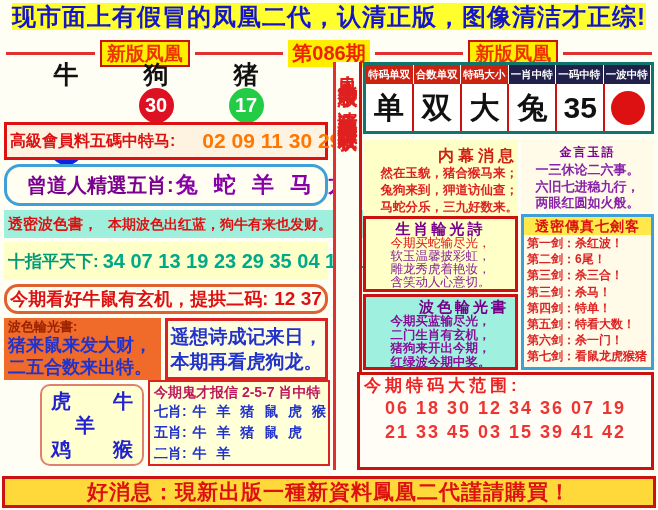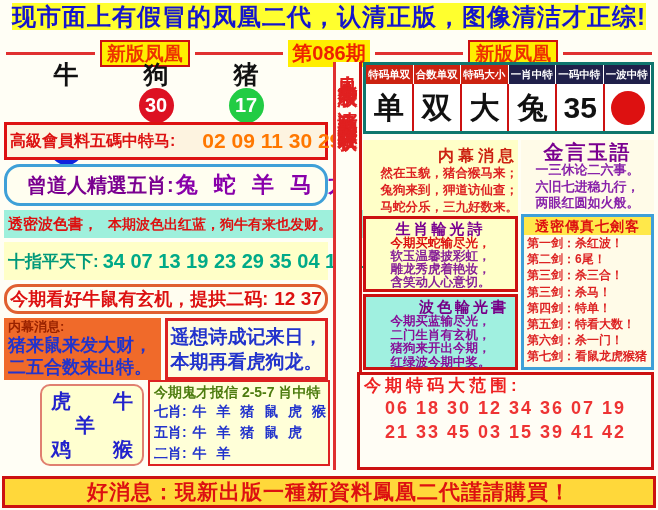--- a/index.html
+++ b/index.html
@@ -66,21 +66,21 @@
   .poem-line { color:#2233cc; font-weight:bold; font-size:19px; line-height:25px; white-space:nowrap; }
 
   .zgrid { position:absolute; top:384px; left:40px; width:104px; height:82px; border:2px solid #e08070;
            border-radius:10px; background:#ffffd0; box-sizing:border-box; padding:3px 9px;
            color:#2222cc; font-weight:bold; font-size:20px; }
   .zg-row { display:flex; justify-content:space-between; line-height:24px; }
   .zg-center { justify-content:center; padding-right:14px; }
 
   .ghost-box { position:absolute; top:380px; left:148px; width:182px; height:86px; border:2px solid #dd2222;
                background:#ffffd8; box-sizing:border-box; padding:1px 4px; overflow:hidden; }
-  .ghost-header { color:#4d7c0f; font-weight:bold; font-size:14px; line-height:18px; white-space:nowrap; }
+  .ghost-header { color:#be185d; font-weight:bold; font-size:14px; line-height:18px; white-space:nowrap; }
   .ghost-row { color:#2233cc; font-weight:bold; font-size:14px; line-height:21px; white-space:nowrap; }
   .ghost-row .val { letter-spacing:3px; margin-left:2px; }
 
   
   .v-strip { position:absolute; top:62px; left:333px; width:29px; height:408px;
              border-left:3px solid #e03030; border-right:3px solid #cc1111; box-sizing:border-box;
              display:flex; align-items:flex-start; justify-content:center; background:#fffef5; }
   .v-text { writing-mode:vertical-rl; color:#e02020; font-weight:bold; font-size:20px;
             letter-spacing:2px; line-height:23px; }
 
@@ -99,31 +99,31 @@
   .wave-ball { width:34px; height:34px; border-radius:50%; background:#dd1111; }
 
   .insider { position:absolute; top:140px; left:363px; width:155px; height:82px; background:#ffffc8;
              text-align:right; box-sizing:border-box; padding-top:6px; }
   .insider-title { color:#cc2211; font-weight:bold; font-size:16px; letter-spacing:4px; line-height:19px; }
   .insider-line { color:#dd2222; font-weight:bold; font-size:12.5px; line-height:17px; white-space:nowrap; }
 
   .zpoem { position:absolute; top:216px; left:363px; width:155px; height:76px; border:3px solid #cc1111;
            background:#ffffc8; text-align:center; box-sizing:border-box; padding-top:1px; }
   .zpoem-title { color:#7a0090; font-weight:bold; font-size:15px; letter-spacing:3px; line-height:17px; }
-  .zpoem-line { font-weight:bold; font-size:12.5px; line-height:13px; white-space:nowrap;border-radius:6px; }
+  .zpoem-line { font-weight:normal; font-size:12.5px; line-height:13px; white-space:nowrap;border-radius:6px; }
   .c-red { color:#dd1111; } .c-purple { color:#882299; }
 
   .wpoem { position:absolute; top:294px; left:363px; width:155px; height:76px; border:3px solid #cc1111;
            background:#a0f0e0; text-align:center; box-sizing:border-box; padding-top:1px; }
   .wpoem-title { color:#770088; font-weight:bold; font-size:15px; letter-spacing:3px; line-height:17px;margin-left:47px; }
   .wpoem-line { color:#881199; font-weight:bold; font-size:12.5px; line-height:13.5px; white-space:nowrap; }
 
   .golden { position:absolute; top:140px; left:521px; width:133px; height:72px; background:#fffbe8;
             text-align:center; box-sizing:border-box; padding-top:2px; }
-  .golden-title { color:#7a0090; font-weight:bold; font-size:20px; letter-spacing:2px; line-height:20px; }
+  .golden-title { color:#7a0090; font-weight:bold; font-size:12px; letter-spacing:2px; line-height:20px; }
   .golden-line { color:#8822aa; font-weight:bold; font-size:13px; line-height:16.5px; white-space:nowrap; }
 
   .swords { position:absolute; top:214px; left:521px; width:133px; height:156px; border:3px solid #3fa0d8;
             background:#fffbe8; box-sizing:border-box; overflow:hidden; }
   .swords-title { background:#ffe84a; color:#dd1111; font-weight:bold; font-size:14px; text-align:center;
                   line-height:18px; letter-spacing:1px; white-space:nowrap; }
   .sword-item { color:#dd2222; font-weight:bold; font-size:12px; line-height:16.2px; padding-left:3px; white-space:nowrap; }
 
   .bigrange { position:absolute; top:372px; left:357px; width:297px; height:98px; border:3px solid #cc1111;
               background:#fffdf5; box-sizing:border-box; padding:1px 4px; overflow:hidden; }
@@ -188,21 +188,21 @@
     <span class="ten-label">十指平天下:</span>
     <span class="ten-nums">34 07 13 19 23 29 35 04 10 14</span>
   </div>
 
   <div class="twocodes">
     <span class="tc-text">今期看好牛鼠有玄机，提拱二码:</span>
     <span class="tc-nums">12 37</span>
   </div>
 
   <div class="excl-box">
-    <div class="excl-label">内幕消息:</div>
+    <div class="excl-label">波色輪光書:</div>
     <div class="excl-line">猪来鼠来发大财，</div>
     <div class="excl-line">二五合数来出特。</div>
   </div>
 
   <div class="poem-box">
     <div class="poem-line">遥想诗成记来日，</div>
     <div class="poem-line">本期再看虎狗龙。</div>
   </div>
 
   <div class="zgrid">

